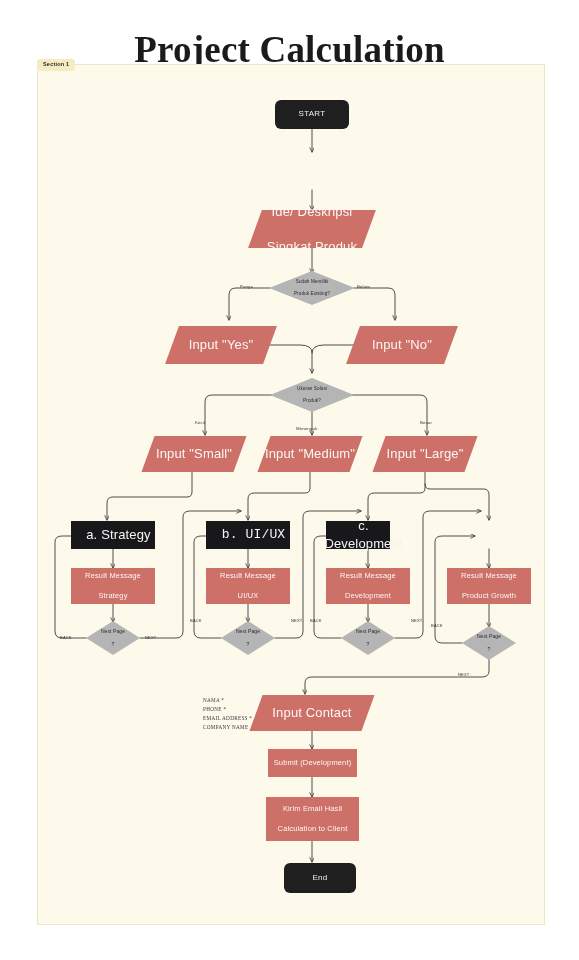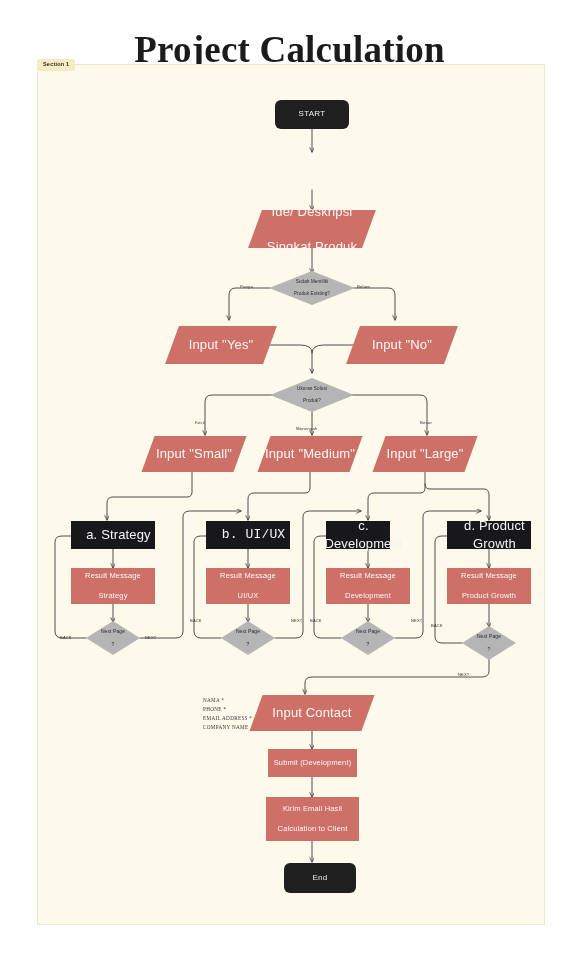--- a/index.html
+++ b/index.html
@@ -228,23 +228,20 @@
   <div class="node dia big" style="left:341px;top:621px;width:54px;height:34px;">
     <div class="shape"></div>
     <span>
       <span>Next Page</span><br>
       <span>?</span>
     </span>
   </div>
   <div class="edge-label cap" style="left:310px;top:618px;">BACK</div>
   <div class="edge-label cap" style="left:411px;top:618px;">NEXT</div>
 
-  <div class="node hdr" style="left:447px;top:521px;width:84px;height:28px;">
-    <span>d. Product Growth</span>
-  </div>
   <div class="node proc" style="left:447px;top:568px;width:84px;height:36px;">
     <span>
       <span>Result Message</span><br>
       <span>Product Growth</span>
     </span>
   </div>
   <div class="node dia big" style="left:462px;top:626px;width:54px;height:34px;">
     <div class="shape"></div>
     <span>
       <span>Next Page</span><br>

